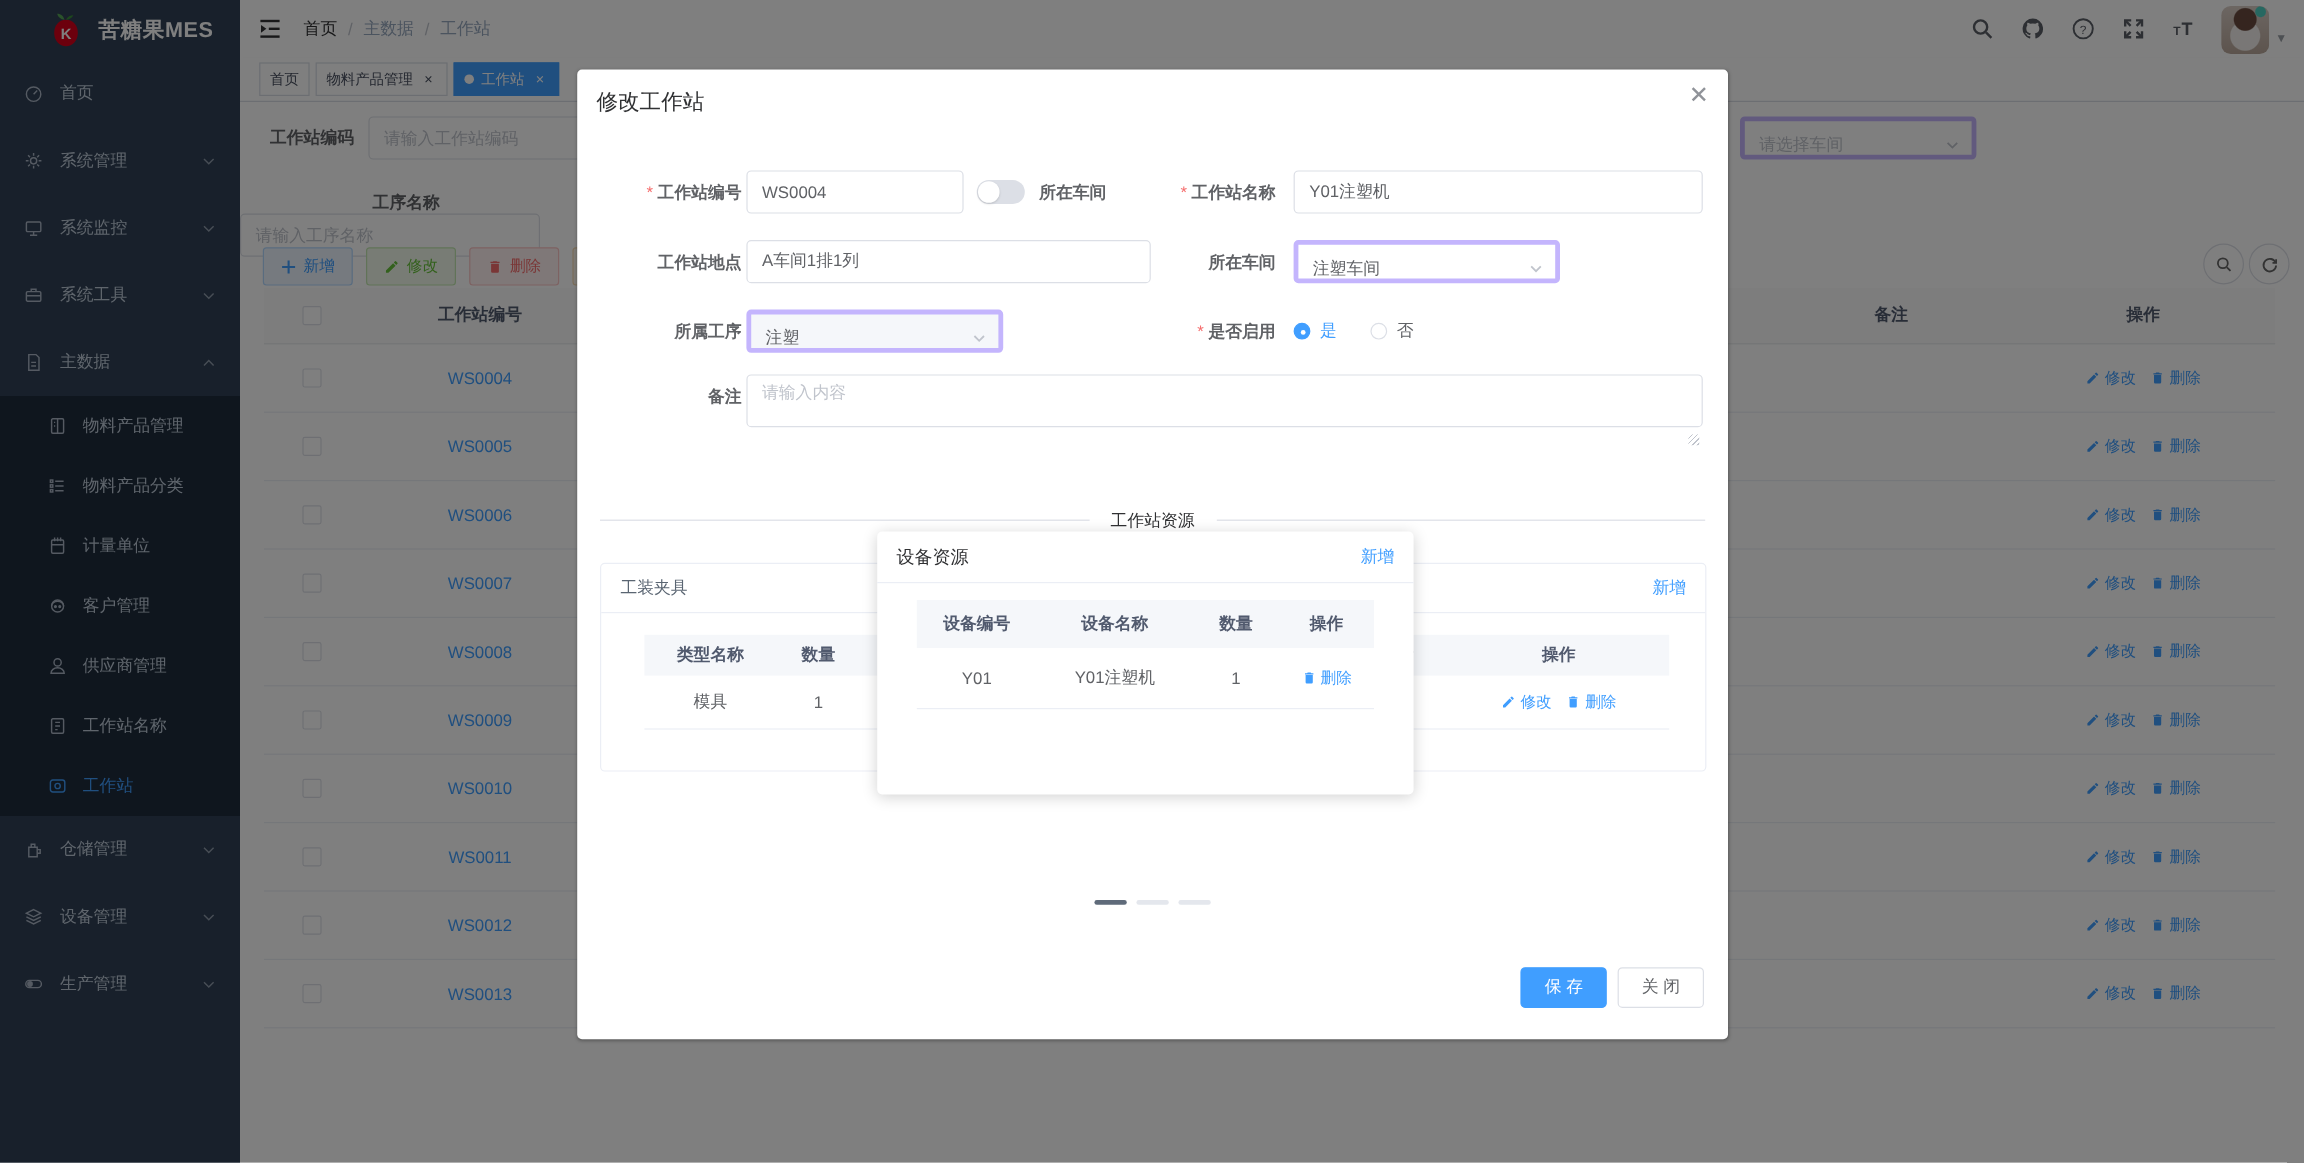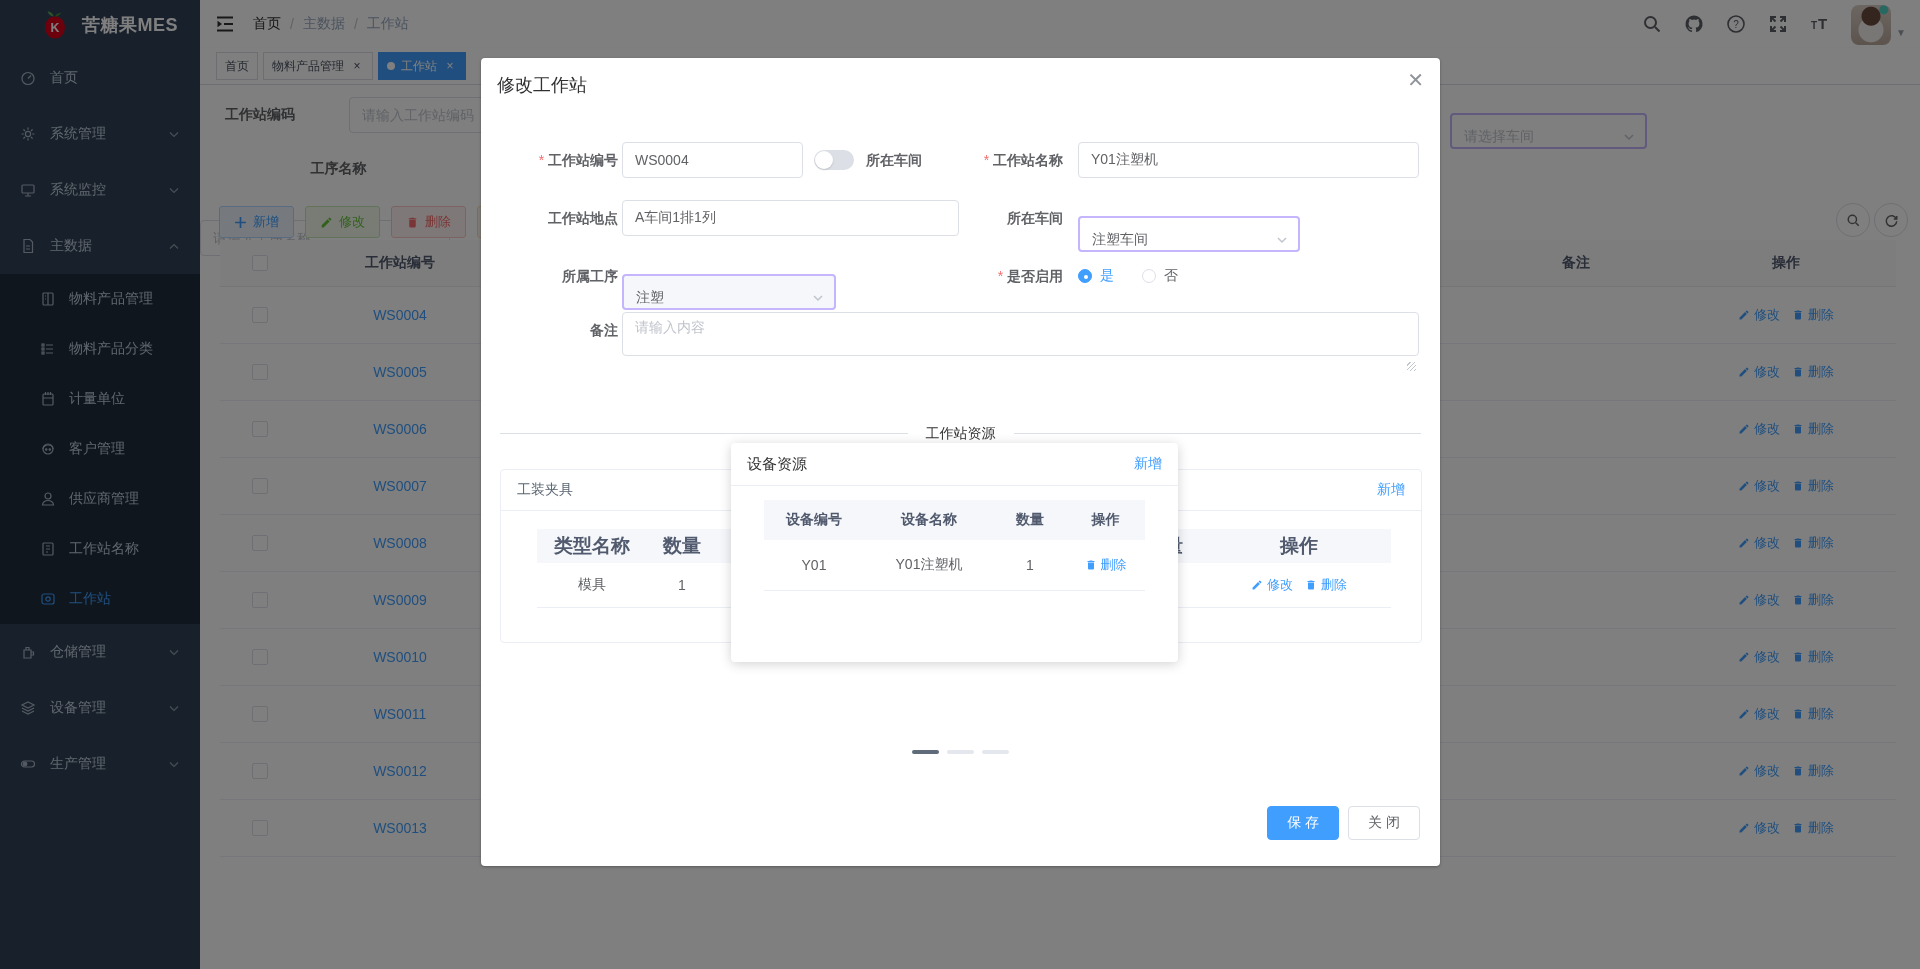--- a/index.html
+++ b/index.html
@@ -43,27 +43,27 @@
   .tabbar{position:absolute;top:48px;left:0;right:0;height:36px;background:#fff;border-bottom:1px solid #d8dce5;
           box-shadow:0 1px 3px rgba(0,21,41,.08);display:flex;align-items:center;padding-left:16px;}
   .tab{height:26px;display:inline-flex;align-items:center;border:1px solid #d8dce5;background:#fff;color:#495060;
        font-size:12px;padding:0 8px;margin-right:5px;cursor:pointer;}
   .tab .dot{width:8px;height:8px;border-radius:50%;background:#fff;margin-right:6px;display:none;}
   .tab.active{background:#409EFF;border-color:#409EFF;color:#fff;}
   .tab.active .dot{display:inline-block;}
   .tab .tab-close{margin-left:6px;font-size:12px;width:14px;height:14px;line-height:14px;text-align:center;border-radius:50%;}
   .content{position:absolute;top:85px;left:0;right:0;bottom:0;background:#fff;}
   .form-label{font-weight:600;color:#606266;font-size:14px;}
-  .s-row{position:absolute;display:flex;align-items:center;gap:42px;}
+  .s-row{position:absolute;display:flex;align-items:center;}
   .s-label{width:95px;text-align:right;margin-right:12px;}
   .input{height:36px;border:1px solid #dcdfe6;border-radius:4px;background:#fff;box-sizing:border-box;
          font-size:14px;color:#606266;padding:0 12px;font-family:inherit;}
   .input::placeholder{color:#c0c4cc;}
-  .selectbox{height:36px;border:2px solid #c4b5fd;border-radius:4px;background:#fff;box-sizing:border-box;
-             display:flex;align-items:center;padding:12px 10px 0 12px;cursor:pointer;margin-top:16px;}
+  .selectbox{height:36px;border:4px solid #c4b5fd;border-radius:4px;background:#fff;box-sizing:border-box;
+             display:flex;align-items:center;padding:12px 10px 0 12px;cursor:pointer;}
   .selectbox .sel-text{flex:1;color:#606266;}
   .selectbox .sel-text.placeholder{color:#c0c4cc;}
   .selectbox .sel-chev{color:#c0c4cc;width:12px;height:12px;}
   .btn{display:inline-flex;align-items:center;justify-content:center;height:32px;padding:0 14px;border-radius:3px;
        font-size:13px;cursor:pointer;border:1px solid transparent;box-sizing:border-box;}
   .btn .b-ic{margin-right:6px;width:13px;height:13px;}
   .btn-add{color:#409EFF;background:#ecf5ff;border-color:#b3d8ff;}
   .btn-edit{color:#67C23A;background:#f0f9eb;border-color:#c2e7b0;}
   .btn-del{color:#F56C6C;background:#fef0f0;border-color:#fbc4c4;}
   .btn-exp{color:#E6A23C;background:#fdf6ec;border-color:#f5dab1;}
@@ -111,21 +111,21 @@
   .resize-grip{position:absolute;width:9px;height:9px;
      background:repeating-linear-gradient(135deg,transparent 0 2px,#c0c4cc 2px 3px);cursor:nwse-resize;}
   .divider{position:absolute;left:19px;right:19px;top:375px;border-top:1px solid #dcdfe6;}
   .divider-text{position:absolute;top:367px;left:50%;transform:translateX(-50%);background:#fff;padding:0 18px;
                 color:#303133;font-size:14px;}
   .panel{position:absolute;border:1px solid #ebeef5;border-radius:4px;background:#fff;box-sizing:border-box;}
   .panel-head{height:40px;display:flex;align-items:center;justify-content:space-between;padding:0 16px;
               border-bottom:1px solid #ebeef5;color:#5a6572;font-size:14px;}
   .add-link{color:#409EFF;cursor:pointer;font-size:14px;}
   .ptable{margin:18px 36px 0 36px;}
-  .pt-head{display:flex;height:34px;align-items:center;background:#f5f7fa;font-weight:bold;color:#515a6e;font-size:19px;}
+  .pt-head{display:flex;height:34px;align-items:center;background:#f5f7fa;font-weight:bold;color:#515a6e;font-size:14px;}
   .pt-row{display:flex;height:44px;align-items:center;border-bottom:1px solid #ebeef5;color:#606266;}
   .pt-cell{text-align:center;}
   .popup{position:absolute;left:250px;top:385px;width:447px;height:219px;background:#fff;border-radius:4px;
          box-shadow:0 2px 12px rgba(0,0,0,.18);z-index:5;}
   .popup-head{height:42px;display:flex;align-items:center;justify-content:space-between;padding:0 16px;
               border-bottom:1px solid #ebeef5;color:#303133;font-size:15px;}
   .popup .ptable{margin:14px 33px 0 33px;}
   .popup .pt-head{height:40px;font-size:14px;}
   .popup .pt-row{height:50px;}
   .dots{position:absolute;left:0;right:0;top:692px;display:flex;justify-content:center;}
@@ -175,20 +175,34 @@
         </span>
       </div>
       <div class="nav-item">
         <span class="ni-icon">
           <svg viewBox="0 0 16 16" width="16" height="16" fill="none" stroke="currentColor" stroke-width="1.2">
             <rect x="2" y="3" width="12" height="8" rx="1"></rect>
             <path d="M8 11v3M5 14h6"></path>
           </svg>
         </span>
         <span class="ni-label">系统监控</span>
+        <span class="ni-chev">
+          <svg viewBox="0 0 16 16" width="16" height="16" fill="none" stroke="currentColor" stroke-width="1.2">
+            <path d="M4 6.5l4 4 4-4"></path>
+          </svg>
+        </span>
+      </div>
+      <div class="nav-item">
+        <span class="ni-icon">
+          <svg viewBox="0 0 16 16" width="16" height="16" fill="none" stroke="currentColor" stroke-width="1.2">
+            <rect x="2" y="5" width="12" height="8" rx="1"></rect>
+            <path d="M6 5V3h4v2M2 8.5h12"></path>
+          </svg>
+        </span>
+        <span class="ni-label">系统工具</span>
         <span class="ni-chev">
           <svg viewBox="0 0 16 16" width="16" height="16" fill="none" stroke="currentColor" stroke-width="1.2">
             <path d="M4 6.5l4 4 4-4"></path>
           </svg>
         </span>
       </div>
       <div class="nav-item">
         <span class="ni-icon">
           <svg viewBox="0 0 16 16" width="16" height="16" fill="none" stroke="currentColor" stroke-width="1.2">
             <path d="M4 1.5h6l2.5 2.5v10.5H4z"></path>

